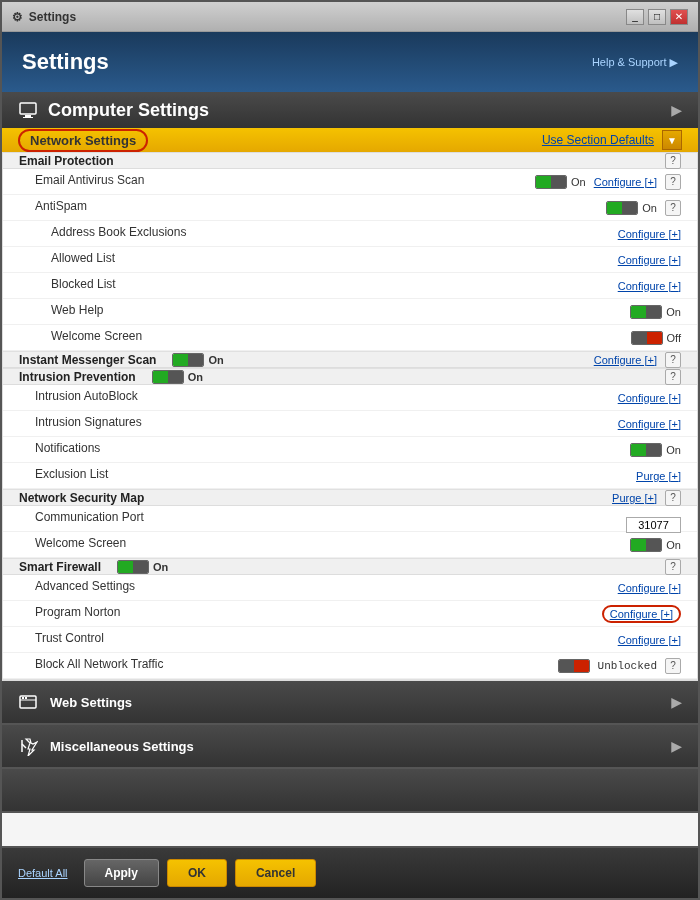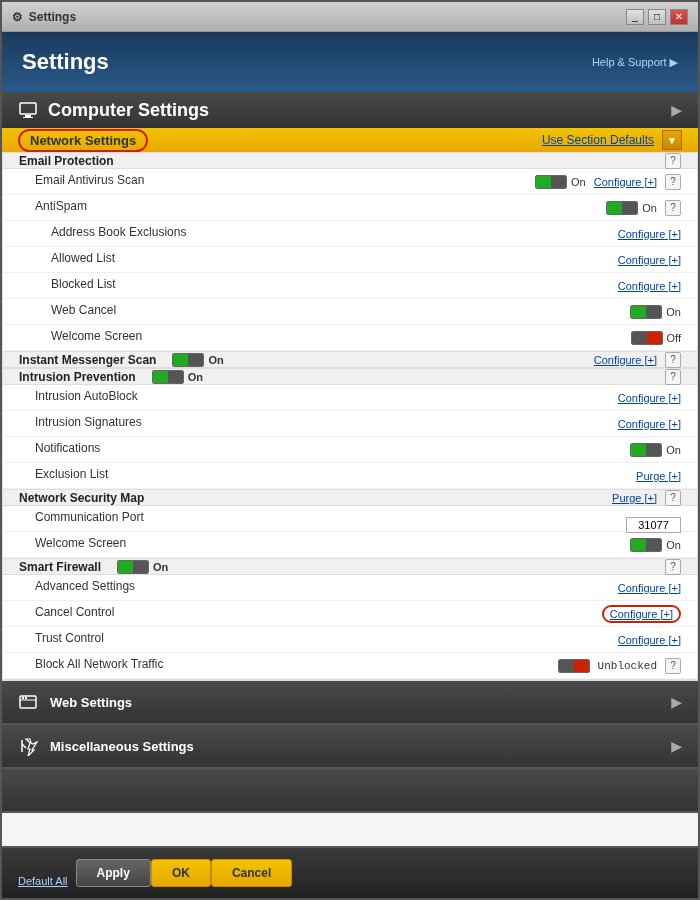--- a/index.html
+++ b/index.html
@@ -305,21 +305,22 @@
       font-size: 16px;
       font-weight: bold;
       font-style: italic;
     }
     .norton-sub {
       color: #aaa;
       font-size: 9px;
     }
     .footer-buttons {
       display: flex;
-      align-items: flex-end;
+      gap: 8px;
+      align-items: center;
     }
     .footer-link {
       color: #aad4ff;
       text-decoration: underline;
       cursor: pointer;
       font-size: 11px;
       margin-right: 8px;
     }
     .btn-footer {
       padding: 6px 20px;
@@ -450,21 +451,21 @@
         </div>
 
         <div class="setting-row sub">
           <span class="setting-name">Blocked List</span>
           <div class="setting-right">
             <span class="configure-link">Configure [+]</span>
           </div>
         </div>
 
         <div class="setting-row sub">
-          <span class="setting-name">Web Cancel</span>
+          <span class="setting-name">Web Help</span>
           <div class="setting-right">
             <div class="toggle">
               <div class="toggle-track">
                 <div class="toggle-on"></div>
                 <div class="toggle-off"></div>
               </div>
               <span class="toggle-label">On</span>
             </div>
           </div>
         </div>
@@ -604,21 +605,21 @@
         </div>
 
         <div class="setting-row">
           <span class="setting-name">Advanced Settings</span>
           <div class="setting-right">
             <span class="configure-link">Configure [+]</span>
           </div>
         </div>
 
         <div class="setting-row">
-          <span class="setting-name">Cancel Control</span>
+          <span class="setting-name">Program Norton</span>
           <div class="setting-right">
             <span class="configure-link highlighted">Configure [+]</span>
           </div>
         </div>
 
         <div class="setting-row">
           <span class="setting-name">Trust Control</span>
           <div class="setting-right">
             <span class="configure-link">Configure [+]</span>
           </div>

